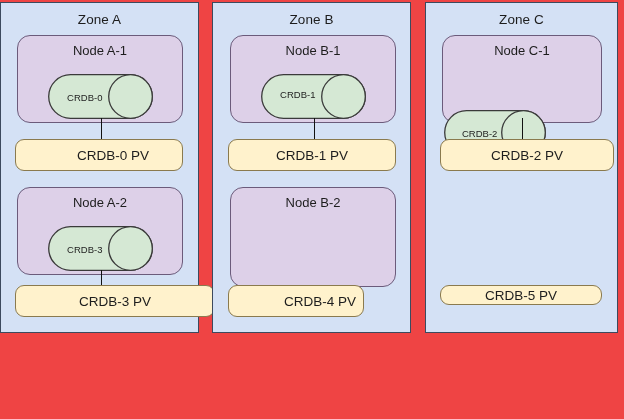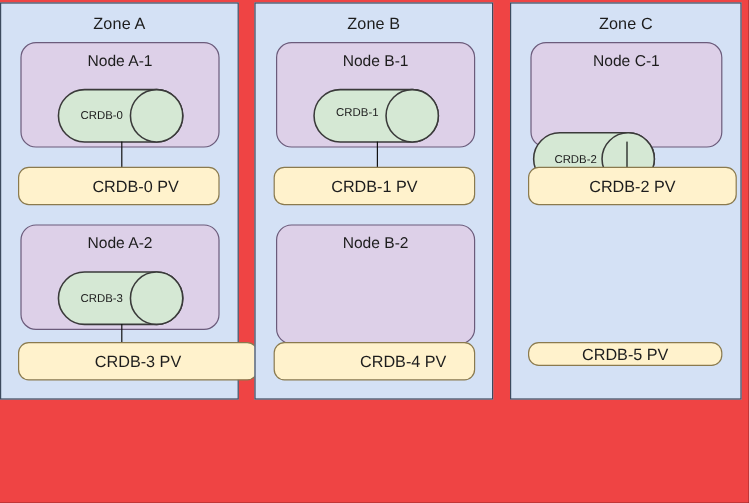--- a/index.html
+++ b/index.html
@@ -156,21 +156,21 @@
     <div class="cyl-label">CRDB-1</div>
   </div>
   <div class="connector" style="left:314px; top:118px; height:22px;"></div>
   <div class="pv" style="left:228px; top:139px; width:168px; height:32px;">
     <span class="pv-label">CRDB-1 PV</span>
   </div>
 
   <div class="node" style="left:230px; top:187px; width:166px; height:100px;">
     <div class="node-title">Node B-2</div>
   </div>
-  <div class="pv" style="left:228px; top:285px; width:168px; height:32px;padding-left:48px;">
+  <div class="pv" style="left:228px; top:285px; width:136px; height:32px;padding-left:48px;">
     <span class="pv-label">CRDB-4 PV</span>
   </div>
 
   <div class="zone" style="left:425px; top:2px; width:193px; height:331px;">
     <div class="zone-title">Zone C</div>
   </div>
 
   <div class="node" style="left:442px; top:35px; width:160px; height:88px;">
     <div class="node-title">Node C-1</div>
   </div>

